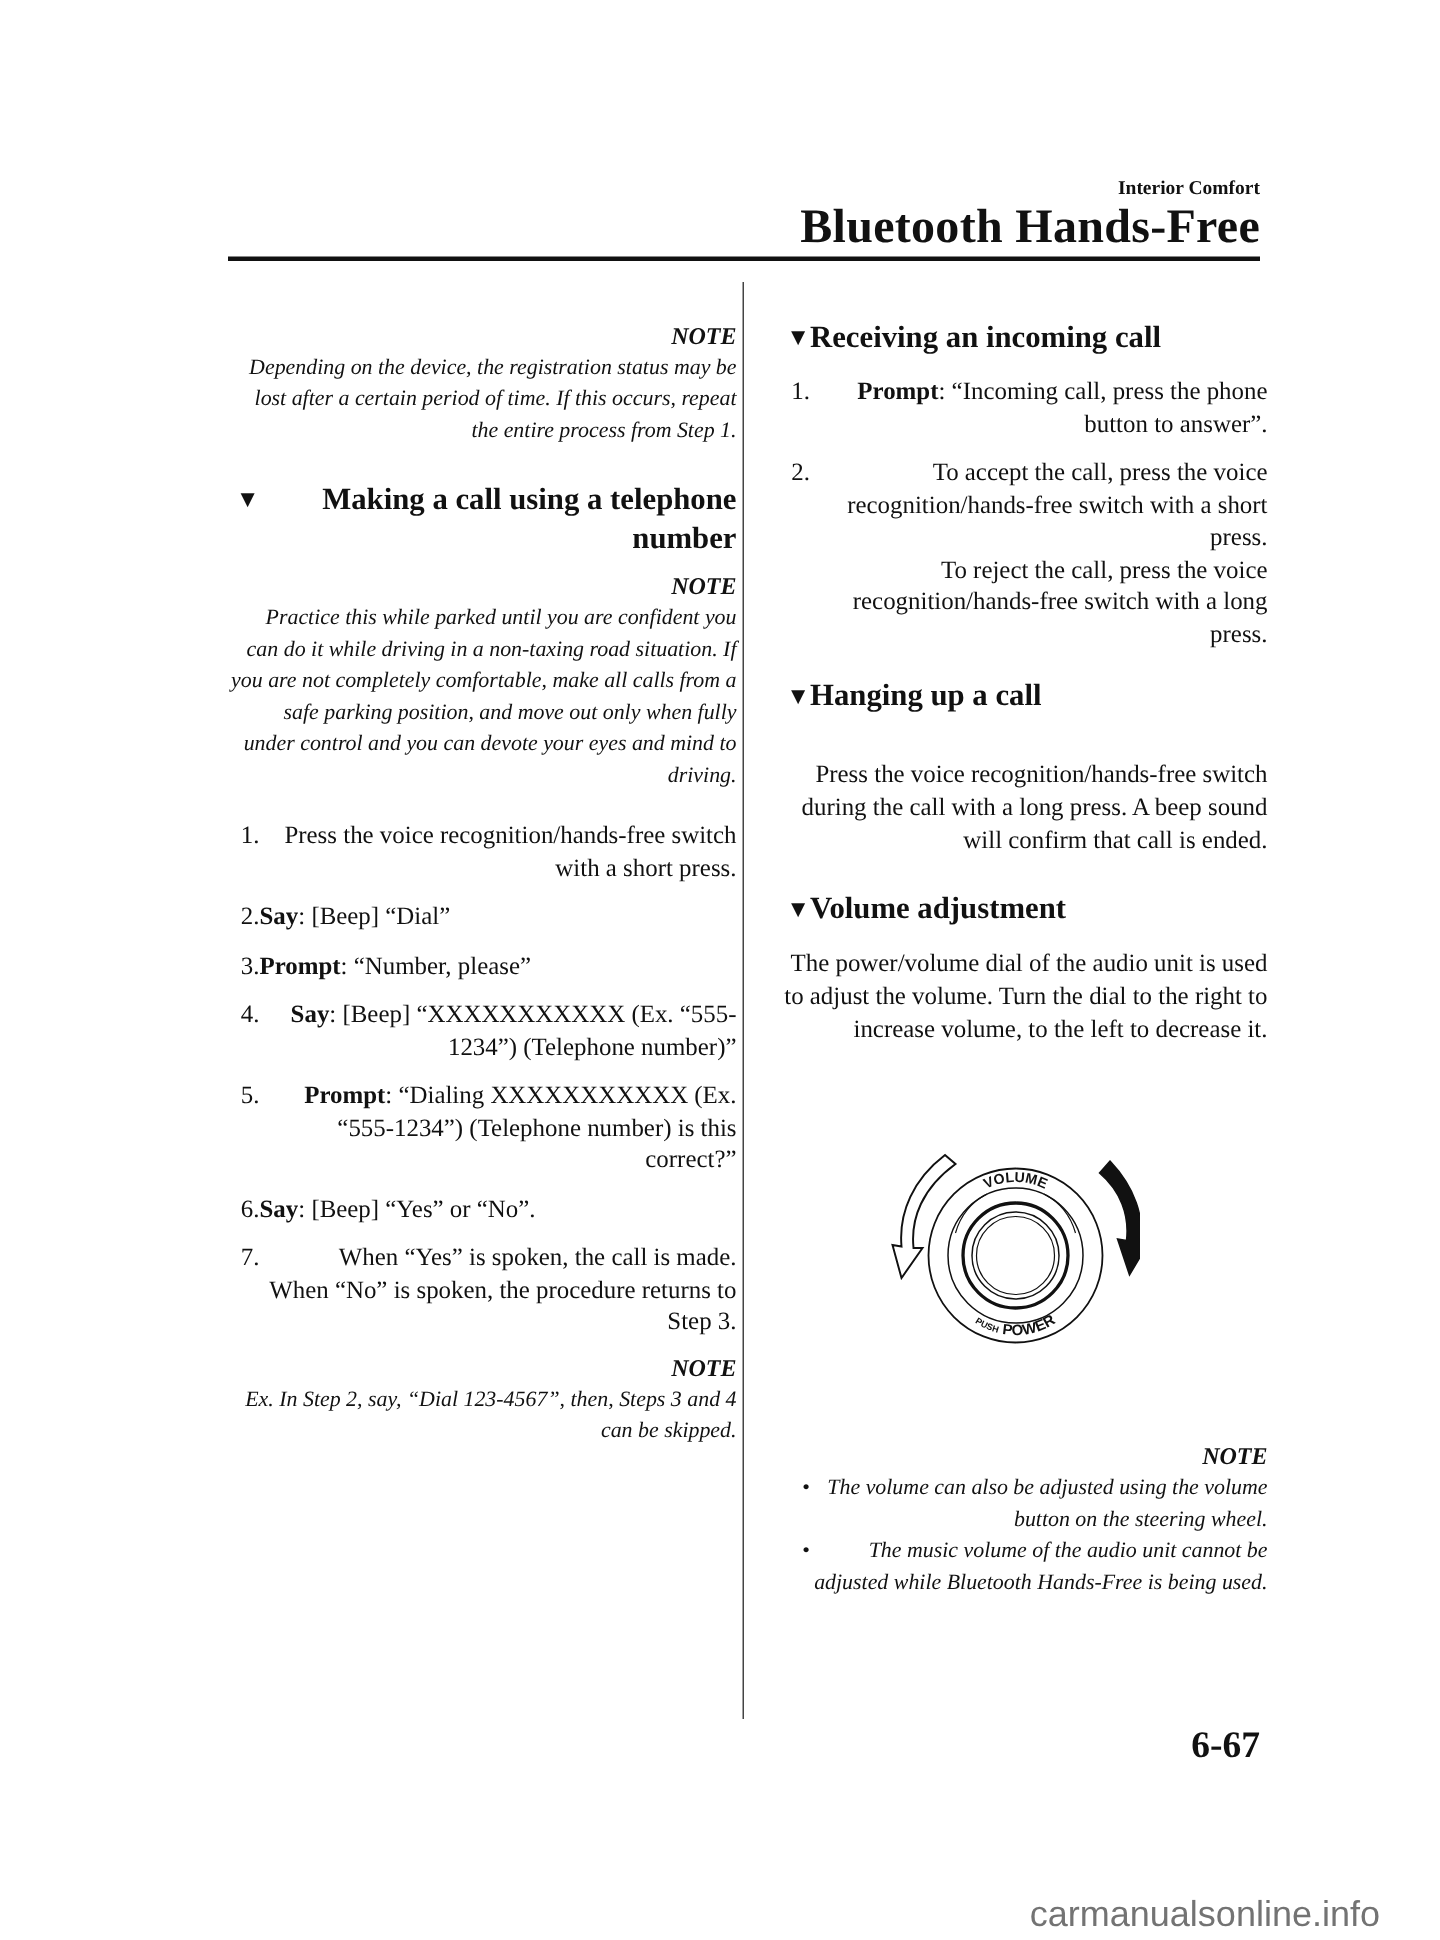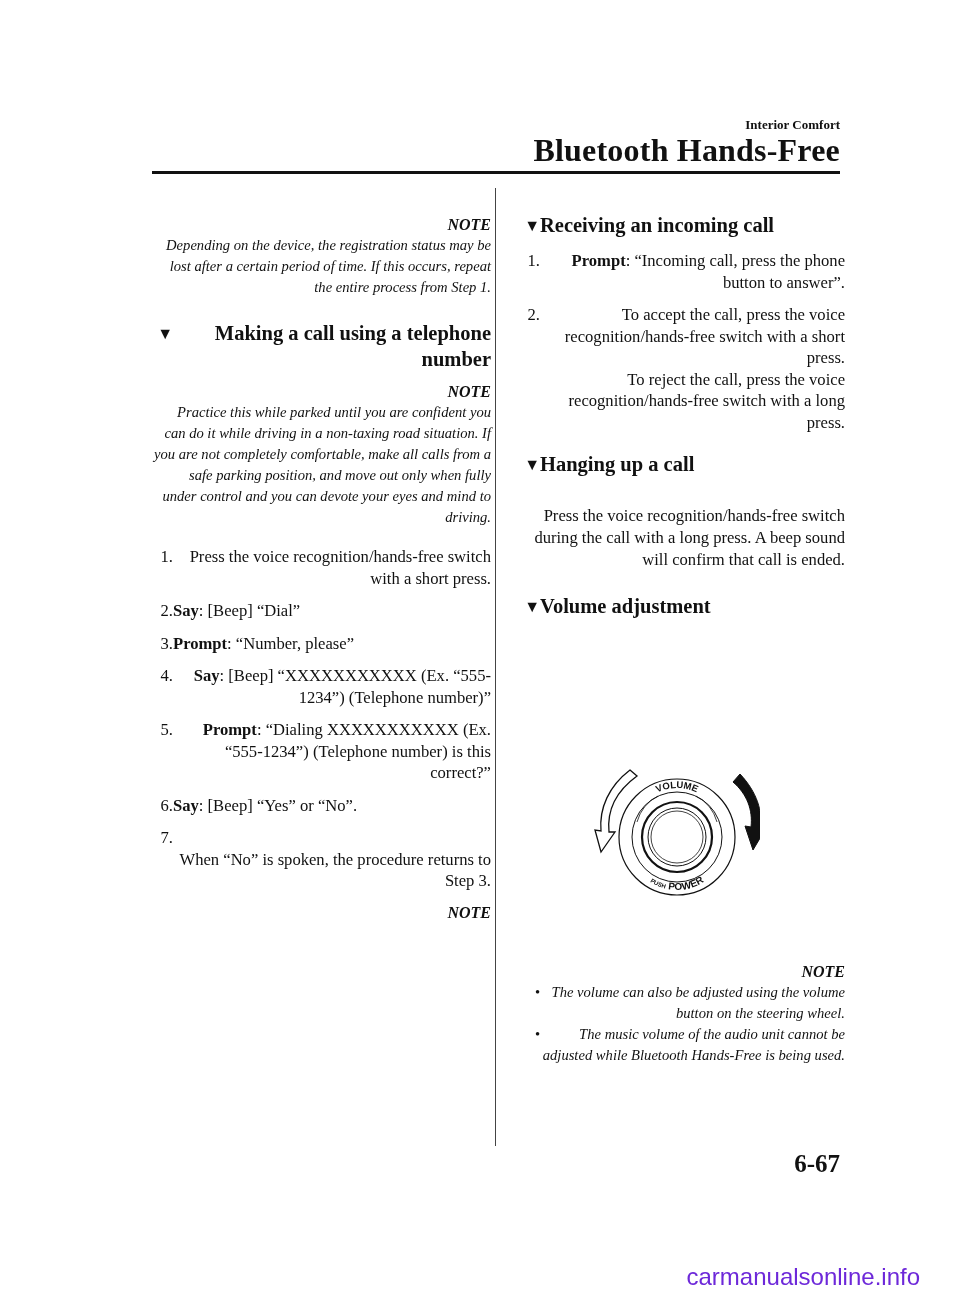--- a/index.html
+++ b/index.html
@@ -21,21 +21,21 @@
   .p { font-size:16.6px; line-height:22px; margin:0; }
   .steps { margin:0; padding:0; list-style:none; }
   .steps li { display:flex; font-size:16.6px; line-height:21.5px; margin-bottom:11px; }
   .steps .num { width:20px; flex:none; }
   .steps .body b { font-weight:bold; }
   .bullets { margin:0; padding:0; list-style:none; }
   .bullets li { display:flex; font-style:italic; font-size:14.6px; line-height:21px; }
   .bullets .dot { width:20px; flex:none; font-style:normal; padding-left:4px; box-sizing:border-box; }
   .figure { position:absolute; left:585px; top:762px; width:175px; height:140px; }
   .page-num { position:absolute; right:120px; top:1150px; font-weight:bold; font-size:25px; }
-  .watermark { position:absolute; right:40px; top:1263px; font-family:"Liberation Sans", "DejaVu Sans", sans-serif; font-size:24px; color:#6d28d9; }
+  .watermark { position:absolute; right:40px; top:1263px; font-family:"Liberation Sans", "DejaVu Sans", sans-serif; font-size:24px; color:#737373; }
 </style>
 </head>
 <body>
 
 <div class="hdr-section">Interior Comfort</div>
 <div class="hdr-title">Bluetooth Hands-Free</div>
 <div class="hdr-rule"></div>
 <div class="col-divider"></div>
 
 <div class="col left">
@@ -74,26 +74,27 @@
     <li>
       <span class="num">5.</span>
       <span class="body"><b>Prompt</b><span>: “Dialing XXXXXXXXXXX (Ex. “555-1234”) (Telephone number) is this correct?”</span></span>
     </li>
     <li>
       <span class="num">6.</span>
       <span class="body"><b>Say</b><span>: [Beep] “Yes” or “No”.</span></span>
     </li>
     <li>
       <span class="num">7.</span>
-      <span class="body"><br><span>When “No” is spoken, the procedure returns to Step 3.</span></span>
+      <span class="body"><span>When “Yes” is spoken, the call is made.</span><br><span>When “No” is spoken, the procedure returns to Step 3.</span></span>
     </li>
   </ol>
 
   <div style="margin-top:2px;">
     <p class="note-label">NOTE</p>
+    <p class="note-text">Ex. In Step 2, say, “Dial 123-4567”, then, Steps 3 and 4 can be skipped.</p>
   </div>
 </div>
 
 <div class="col right">
   <h2 class="h2" style="margin-top:12px;">
     <span class="tri">▼</span>
     <span>Receiving an incoming call</span>
   </h2>
   <ol class="steps" style="margin-top:10px;">
     <li>
@@ -109,20 +110,21 @@
   <h2 class="h2" style="margin-top:18px;">
     <span class="tri">▼</span>
     <span>Hanging up a call</span>
   </h2>
   <p class="p" style="margin-top:26px;">Press the voice recognition/hands-free switch during the call with a long press. A beep sound will confirm that call is ended.</p>
 
   <h2 class="h2" style="margin-top:22px;">
     <span class="tri">▼</span>
     <span>Volume adjustment</span>
   </h2>
+  <p class="p" style="margin-top:10px;">The power/volume dial of the audio unit is used to adjust the volume. Turn the dial to the right to increase volume, to the left to decrease it.</p>
 
   <div style="position:absolute; top:762px; left:0;">
     <p class="note-label">NOTE</p>
     <ul class="bullets">
       <li>
           <span class="dot">•</span>
           <span>The volume can also be adjusted using the volume button on the steering wheel.</span>
         </li>
       <li>
           <span class="dot">•</span>

